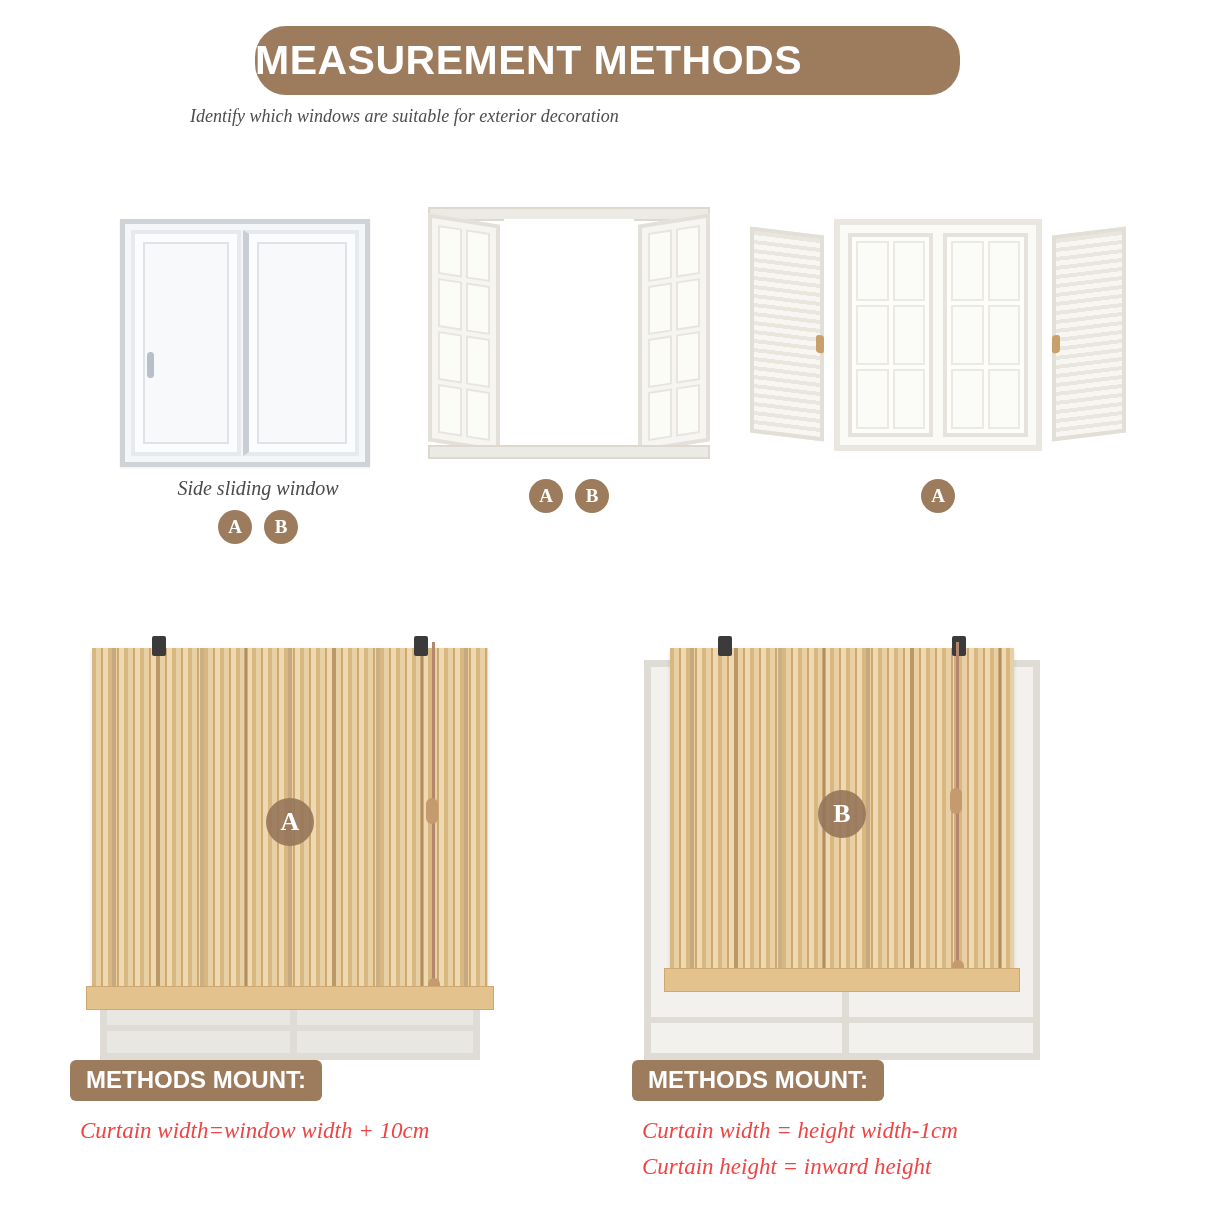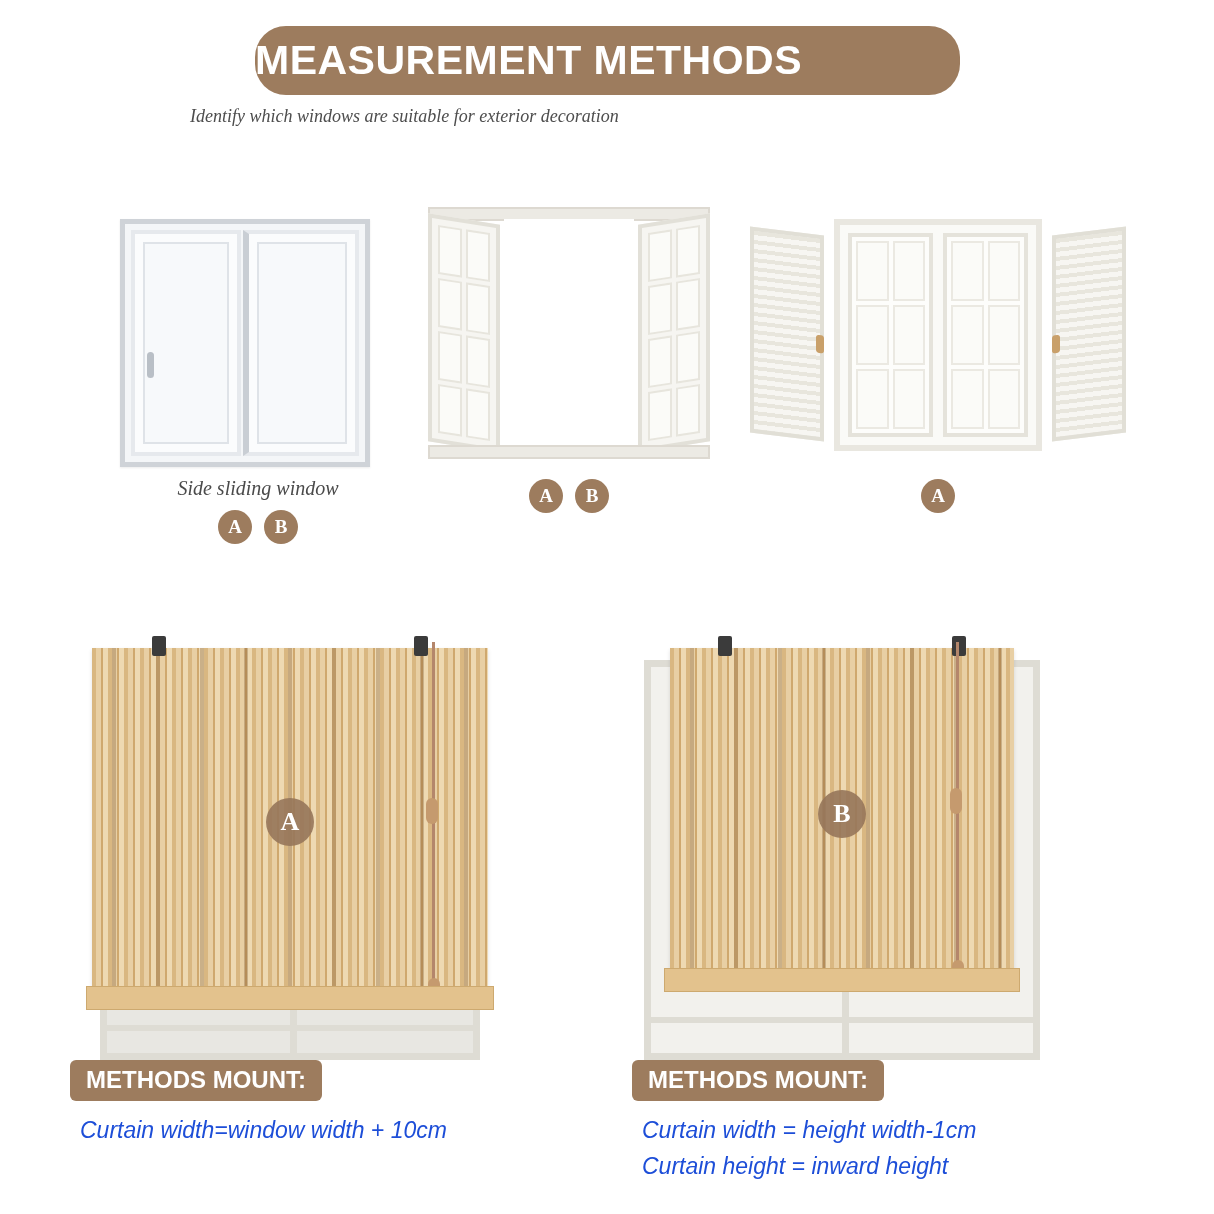--- a/index.html
+++ b/index.html
@@ -119,21 +119,21 @@
     position:absolute;width:48px;height:48px;border-radius:50%;
     background:rgba(150,118,90,.9);color:#fff;display:flex;align-items:center;justify-content:center;
     font-size:26px;font-weight:bold;font-family:"Liberation Serif", serif;
   }
   .mount-pill{
     display:inline-block;background:#9d7c5e;color:#fff;
     font-size:24px;font-weight:bold;padding:6px 16px 7px 16px;border-radius:6px;
     font-family:"Liberation Sans", sans-serif;
   }
   .mount-lines{
-    font-family:Liberation Sans, sans-serif;font-style:italic;font-size:23px;color:#1d4ed8;
+    font-family:Liberation Serif, serif;font-style:italic;font-size:23px;color:#ef4444;
     line-height:1.55;margin-top:12px;padding-left:10px;
   }
 </style>
 </head>
 <body>
 
 <div class="title-pill">
   <span>MEASUREMENT METHODS</span>
 </div>
 

